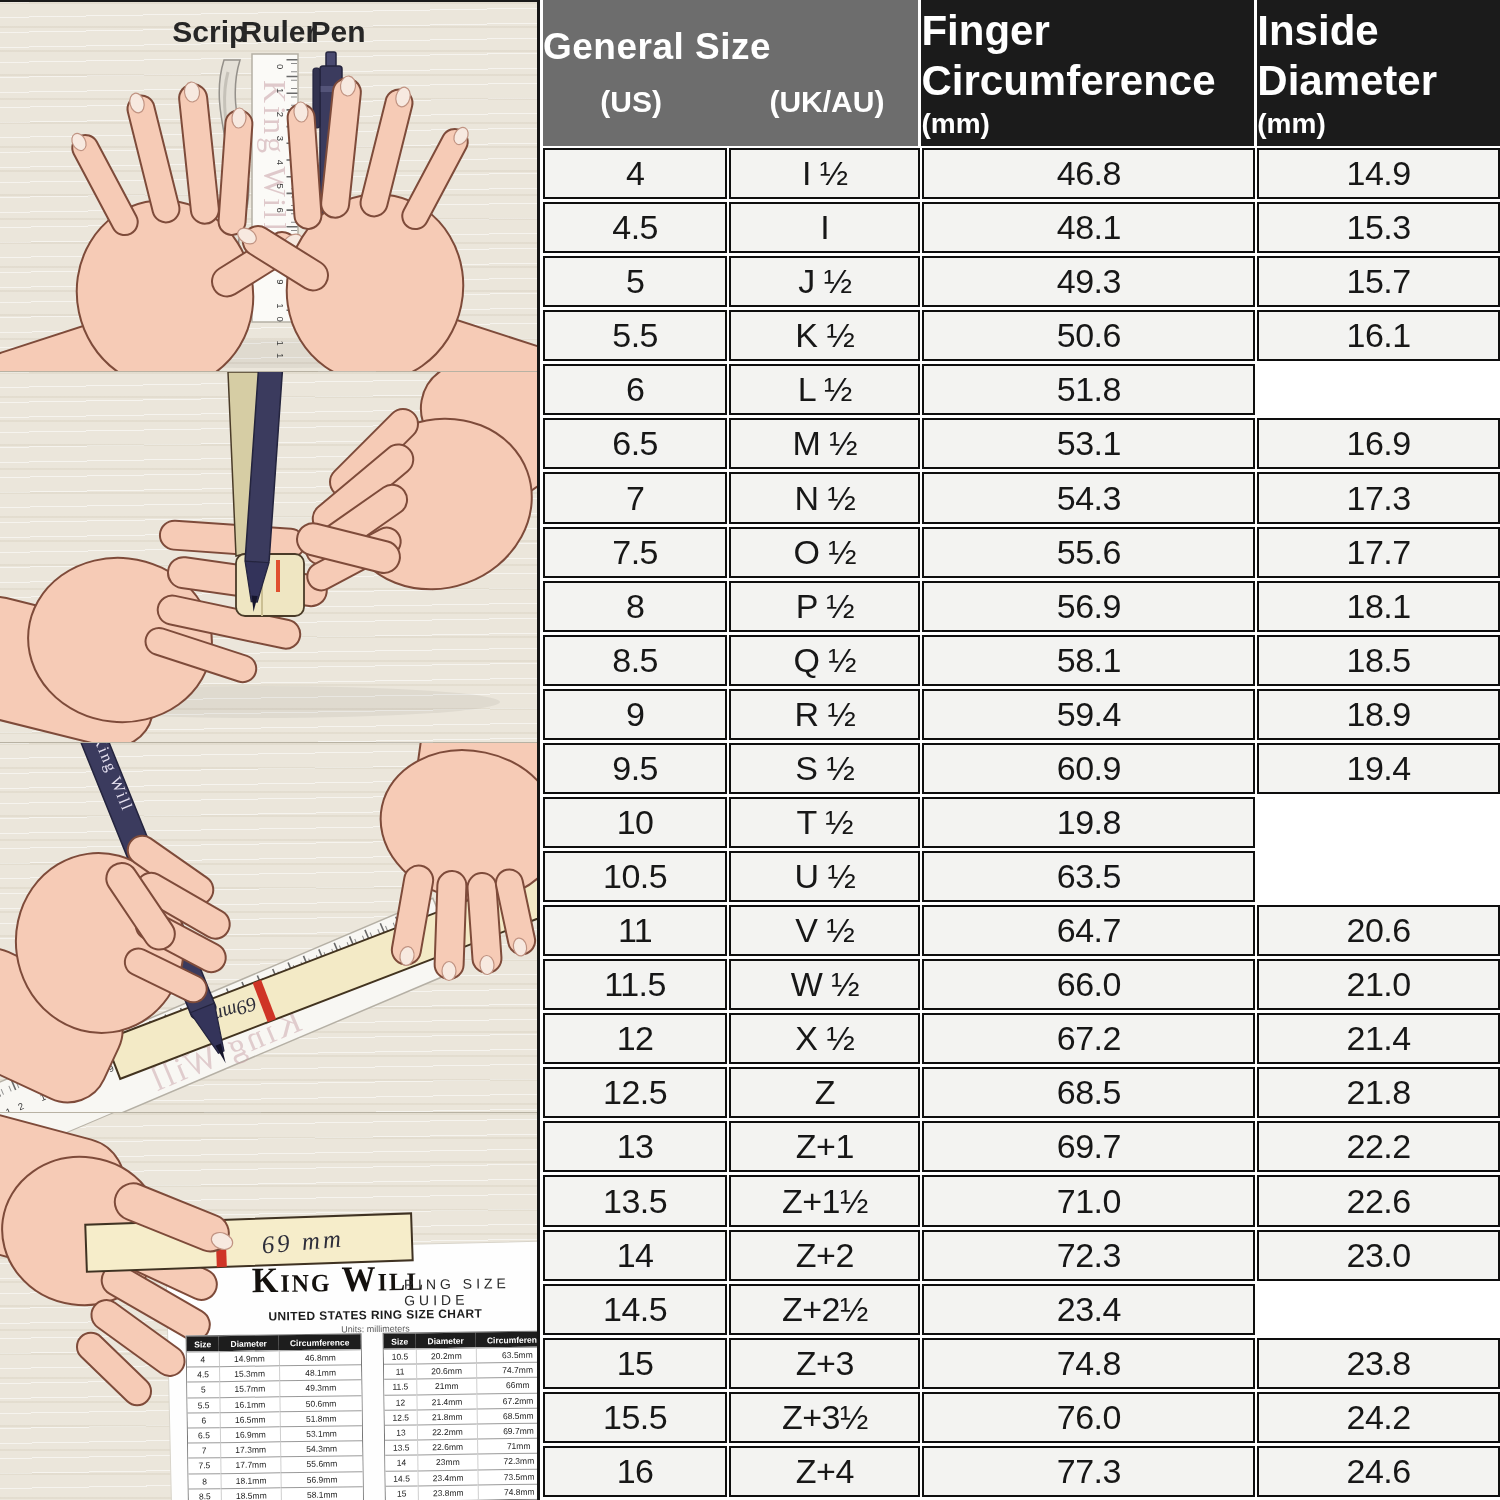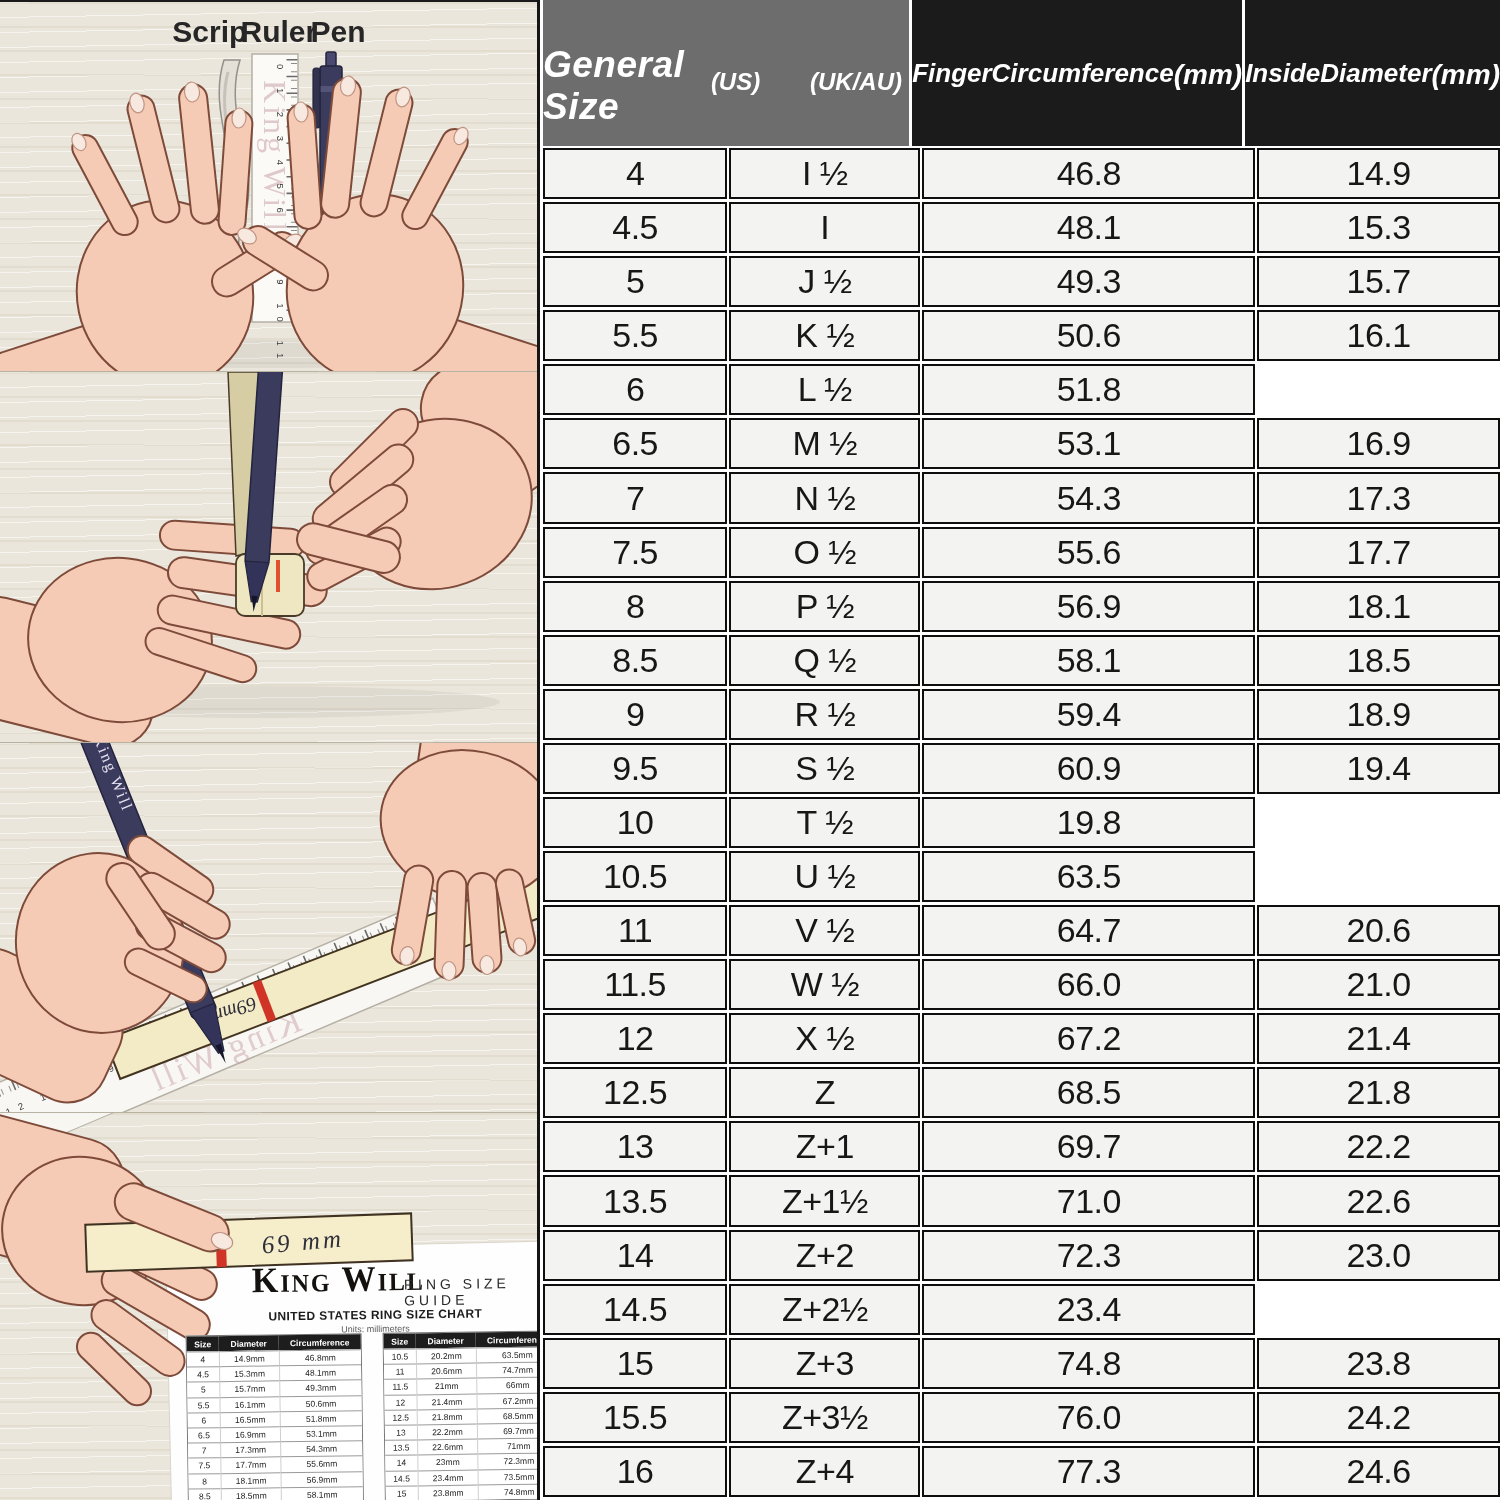--- a/index.html
+++ b/index.html
@@ -39,28 +39,28 @@
   .sh{background:#1d1d1d;color:#fff;font-weight:bold;font-size:8.5px;height:15px;
       display:flex;align-items:center;justify-content:center;}
   .sc{font-size:8.5px;color:#222;height:15.2px;display:flex;align-items:center;justify-content:center;
       border-top:1px solid #9a9a9a;border-left:1px solid #cfcfcf;background:#fff;}
   .sc.c0{border-left:none;}
 
   
   .big-table{position:absolute;left:543px;top:0;width:957px;height:1500px;background:#fff;
              display:flex;flex-direction:column;}
   .bt-header{display:grid;grid-template-columns:379fr 336fr 245fr;gap:3px;height:146px;color:#fff;}
-  .hc{display:flex;flex-direction:row;align-items:center;font-style:italic;}
+  .hc{display:flex;flex-direction:column;}
   .h-gray{background:#6d6d6d;}
   .h-black{background:#1b1b1b;justify-content:center;}
   .h-title{font-size:37px;font-weight:bold;margin-top:26px;letter-spacing:.5px;}
   .h-sub{display:grid;grid-template-columns:186fr 193fr;width:100%;margin-top:17px;
-         font-size:24px;font-weight:600;gap:16px;}
+         font-size:30px;font-weight:600;gap:16px;}
   .h-sub span{text-align:center;}
-  .h-l1{font-size:26px;font-weight:bold;line-height:1.18;}
+  .h-l1{font-size:42px;font-weight:bold;line-height:1.18;}
   .h-mm{font-size:28px;font-weight:bold;margin-top:3px;}
   .bt-body{flex:1;display:flex;flex-direction:column;gap:3px;padding:2px 0 3px 0;}
   .bt-row{flex:1;display:grid;grid-template-columns:186fr 193fr 336fr 245fr;gap:2px;}
   .bt-cell{border:2px solid #0e0e0e;background:#f3f3f1;display:flex;align-items:center;
            justify-content:center;font-size:34px;color:#171717;letter-spacing:-.5px;}
 </style>
 </head>
 <body>
 
 <div class="app">

